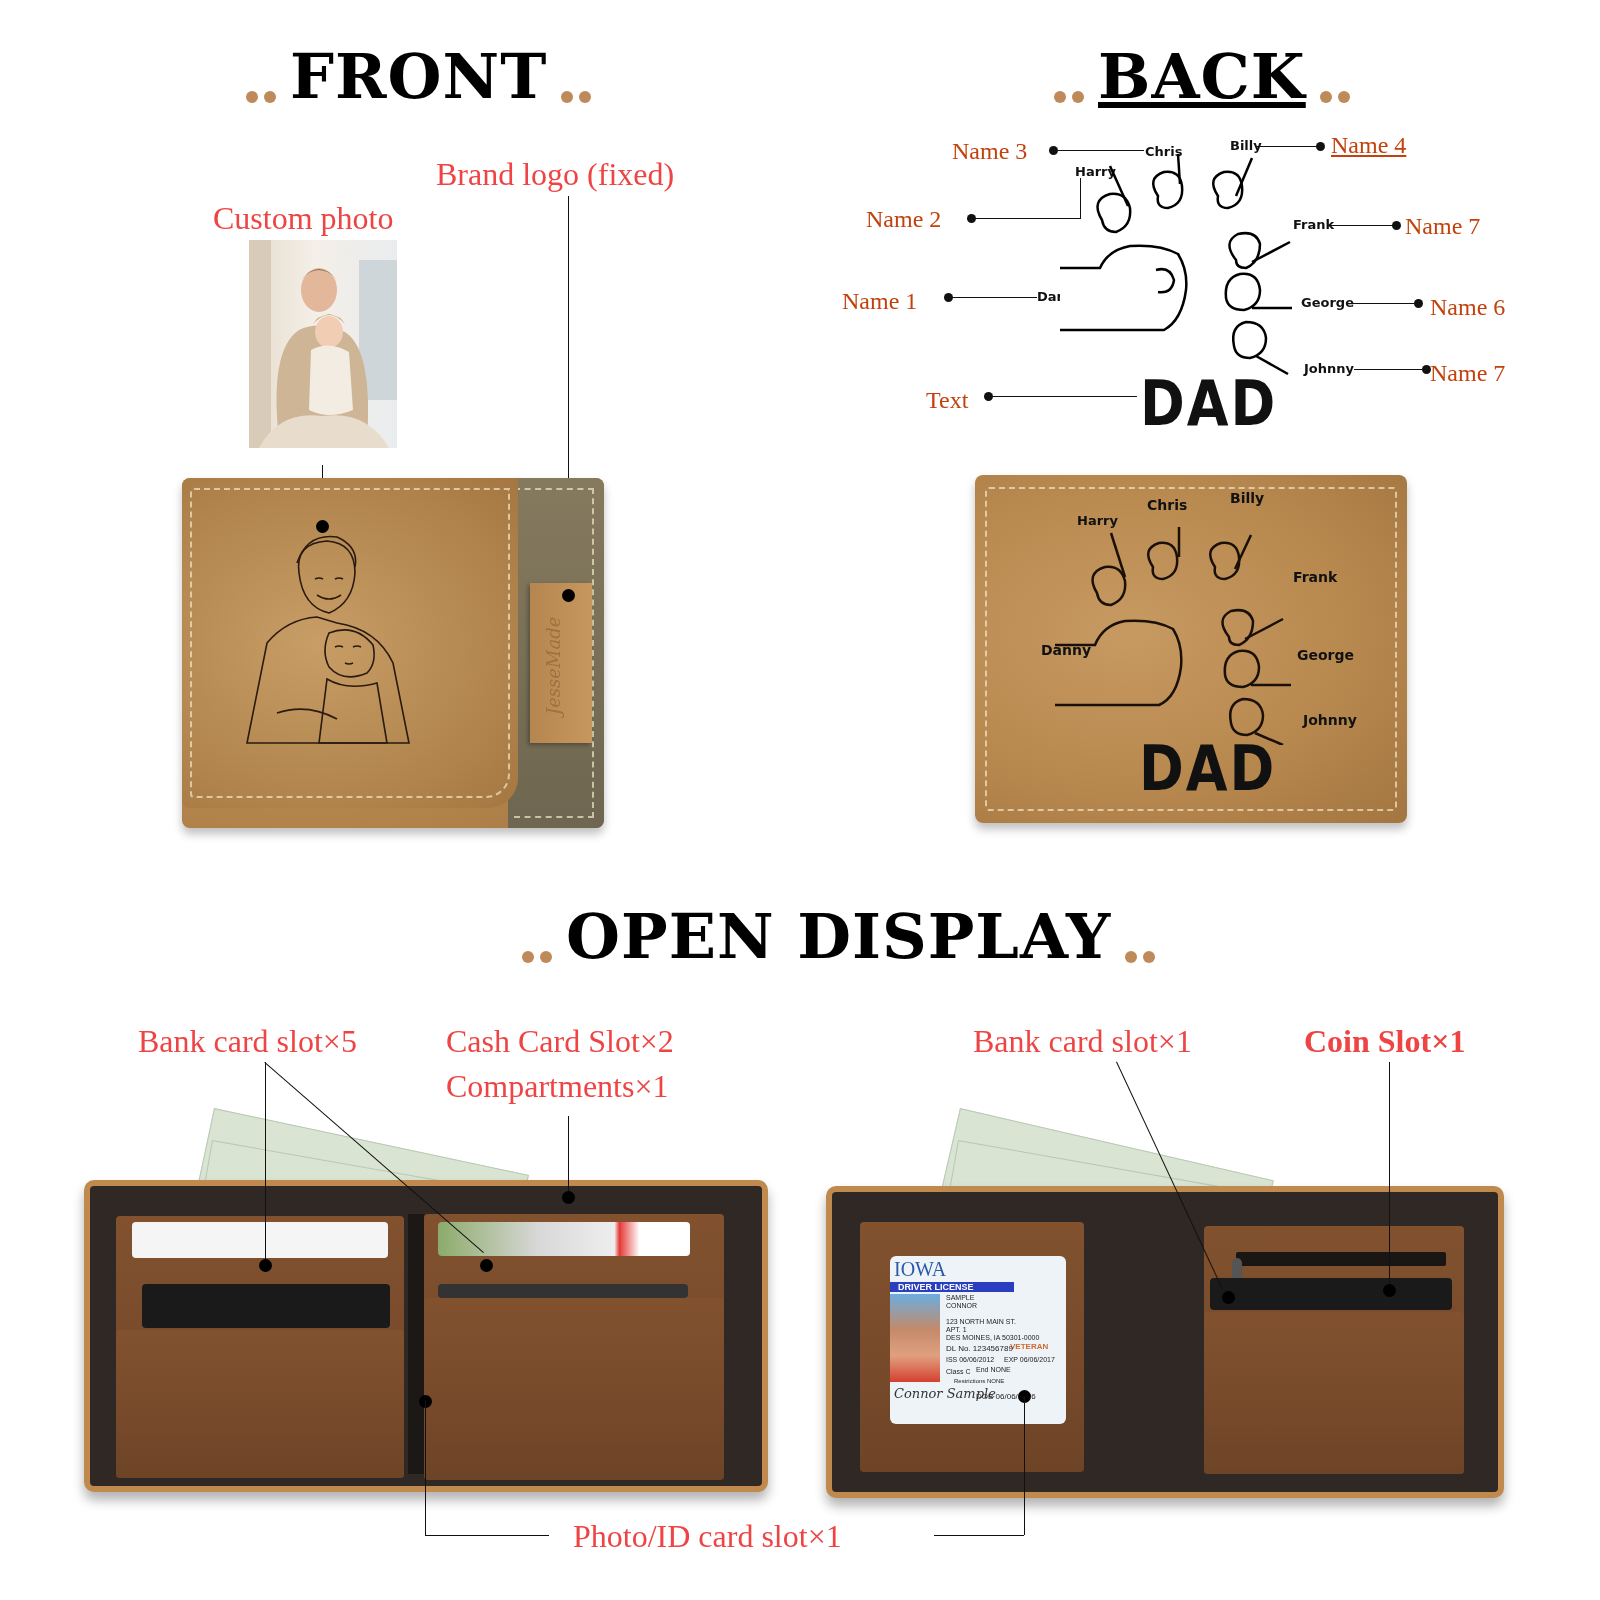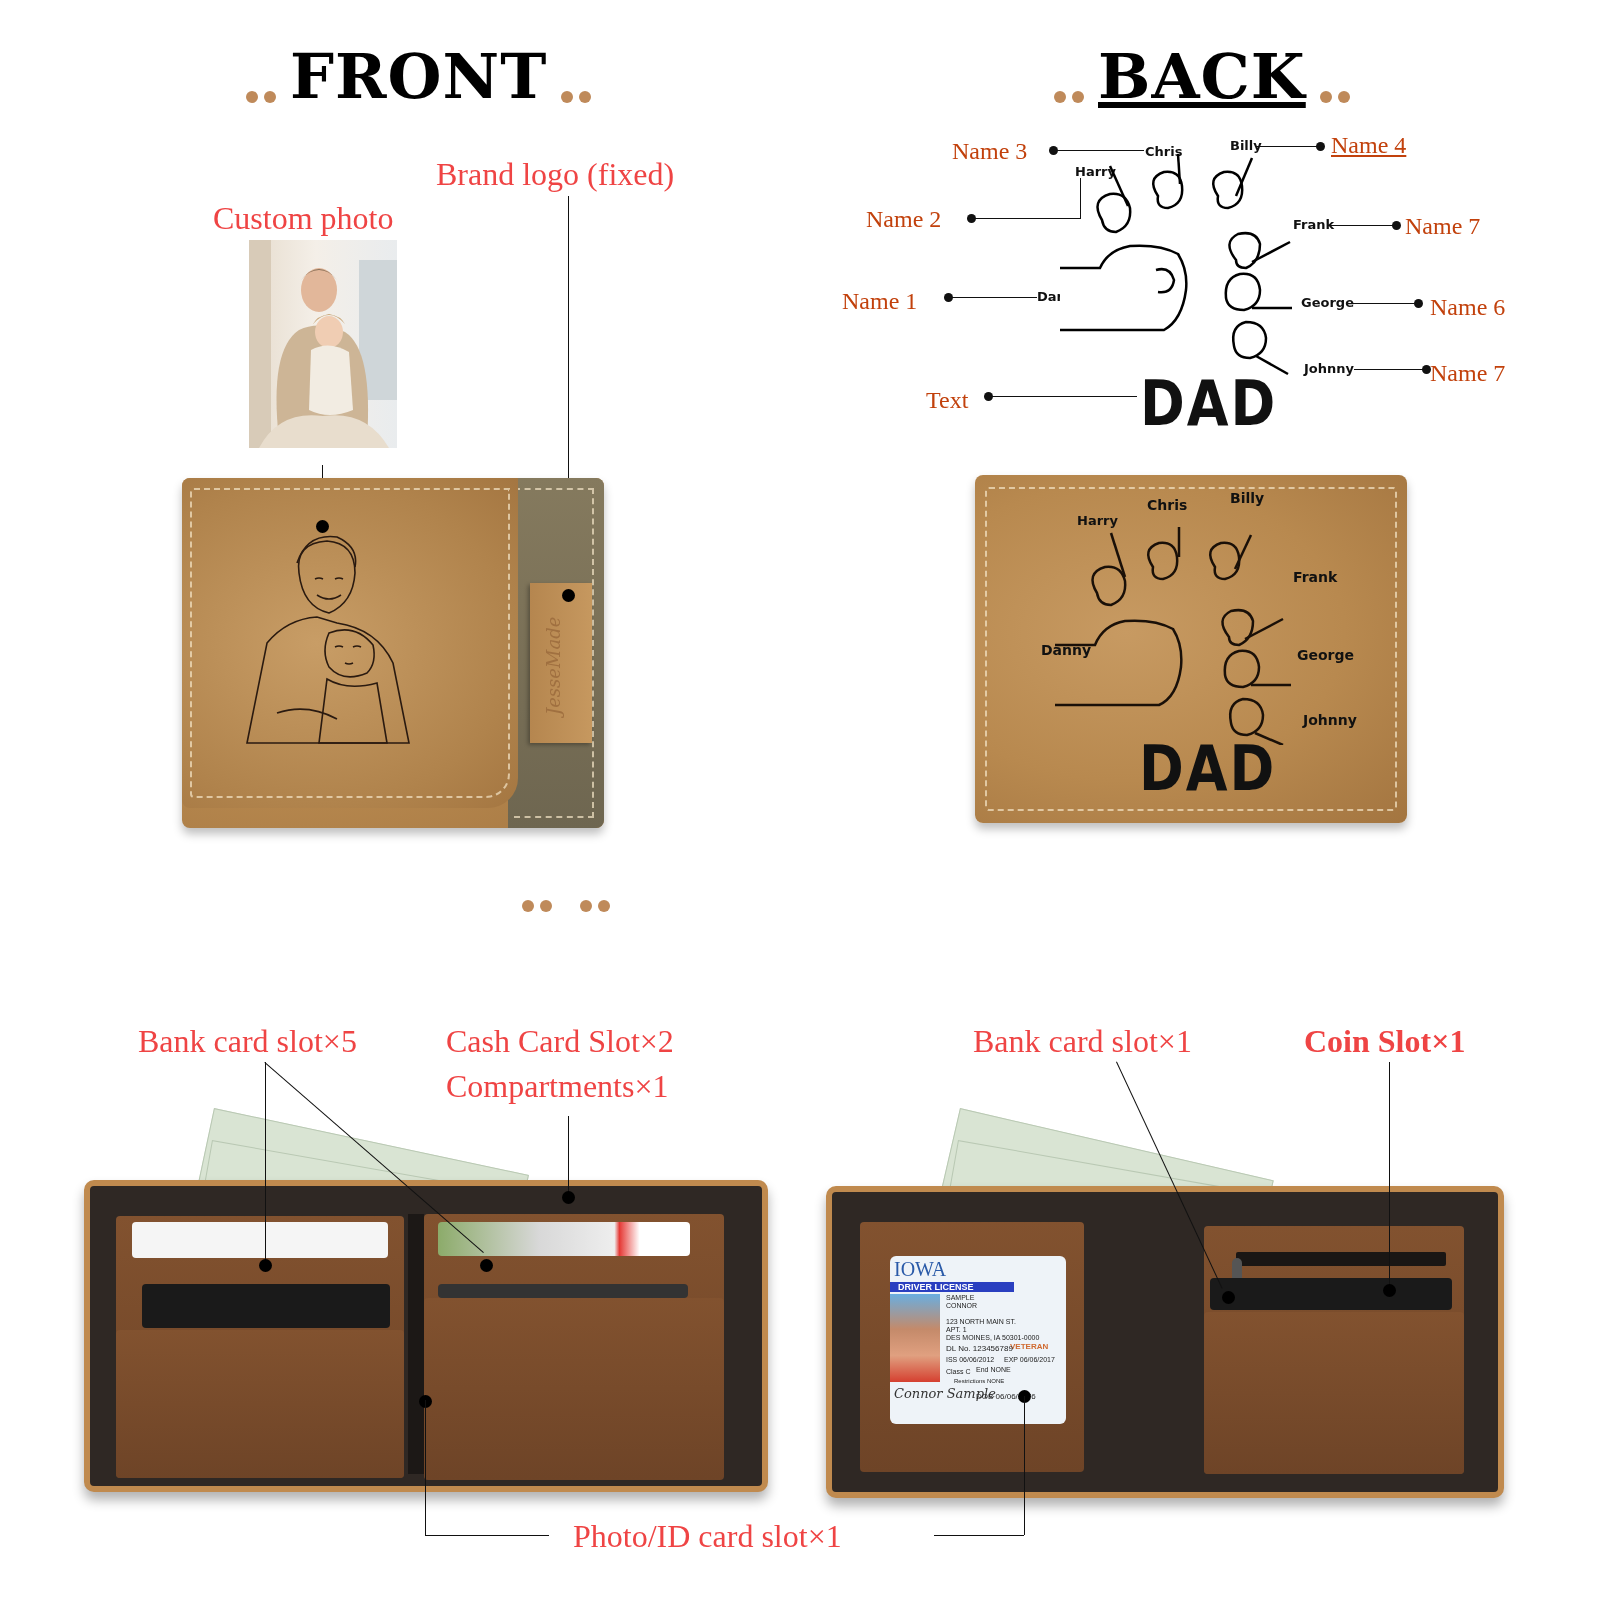--- a/index.html
+++ b/index.html
@@ -201,20 +201,21 @@
   <div class="engr" style="left:322px; top:172px; font-size:14px;">George</div>
   <div class="engr" style="left:328px; top:237px; font-size:14px;">Johnny</div>
   <div class="engr" style="left:164px; top:262px; font-size:54px; letter-spacing:2px; transform:scaleY(1.15);">DAD</div>
 </div>
 
 <div class="heading" style="left:508px; top:900px;">
   <span class="dots">
       <span></span>
       <span></span>
     </span>
+  <span>OPEN DISPLAY</span>
   <span class="dots">
       <span></span>
       <span></span>
     </span>
 </div>
 
 <div class="label" style="left:138px; top:1025px;">Bank card slot×5</div>
 <div class="label" style="left:446px; top:1025px;">Cash Card Slot×2</div>
 <div class="label" style="left:446px; top:1070px;">Compartments×1</div>
 <div class="label" style="left:973px; top:1025px;">Bank card slot×1</div>

